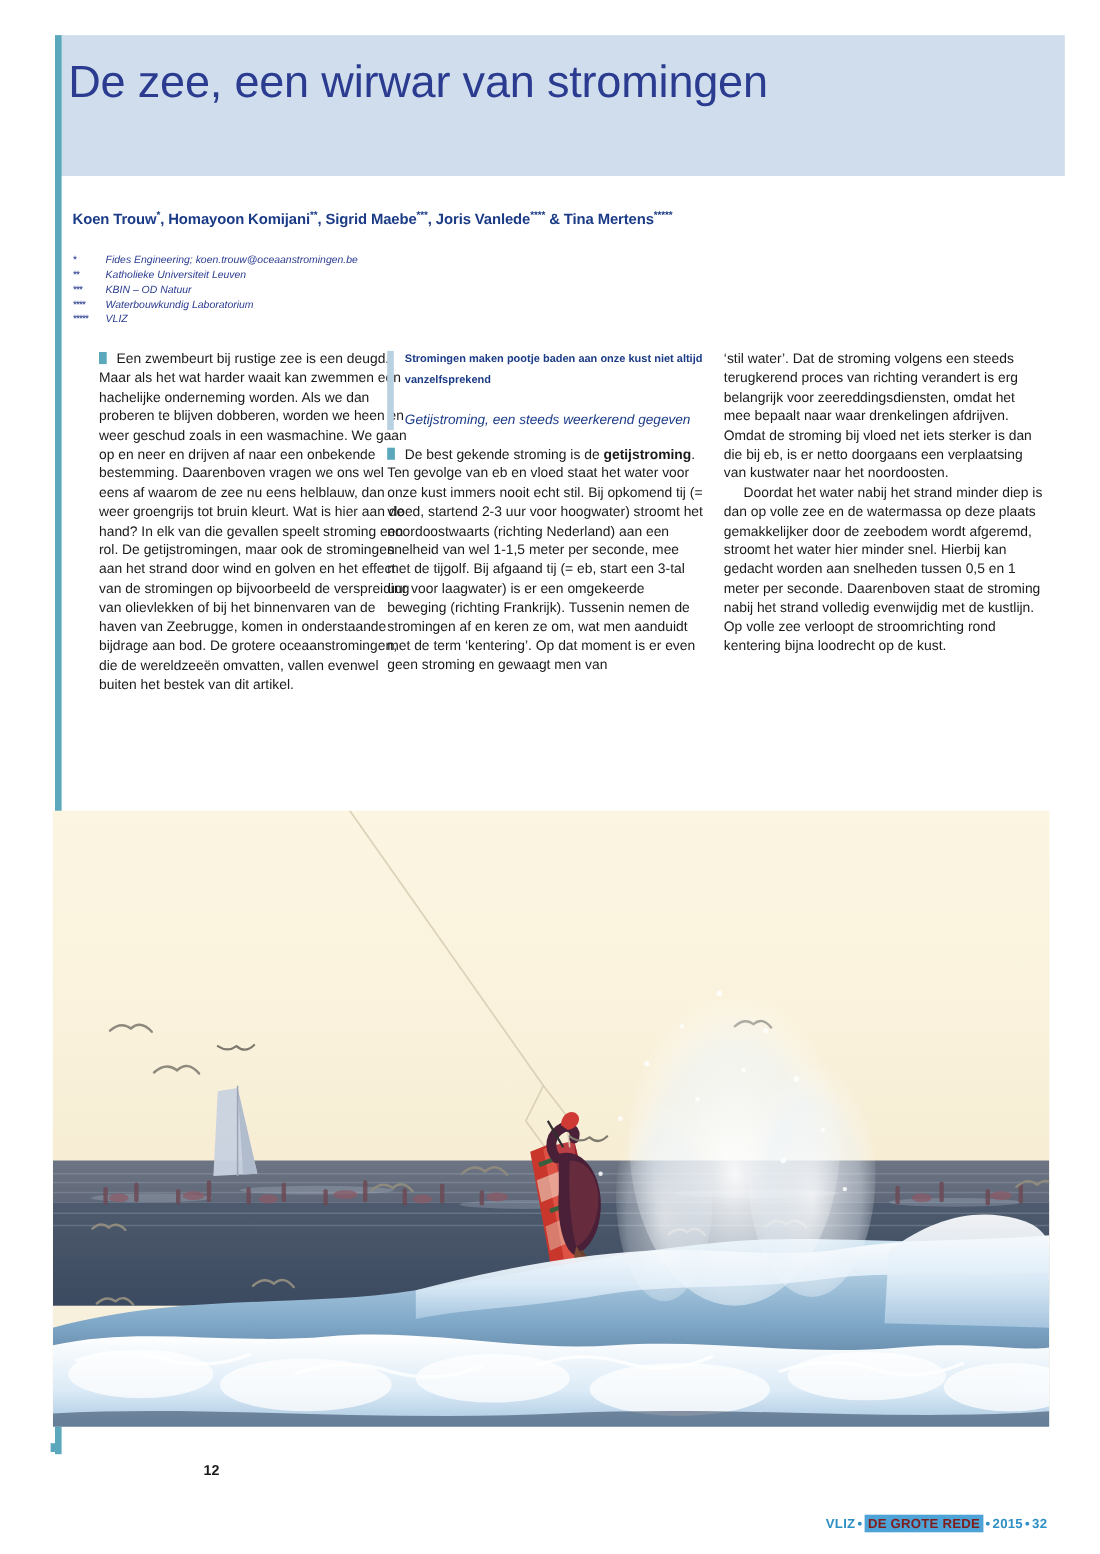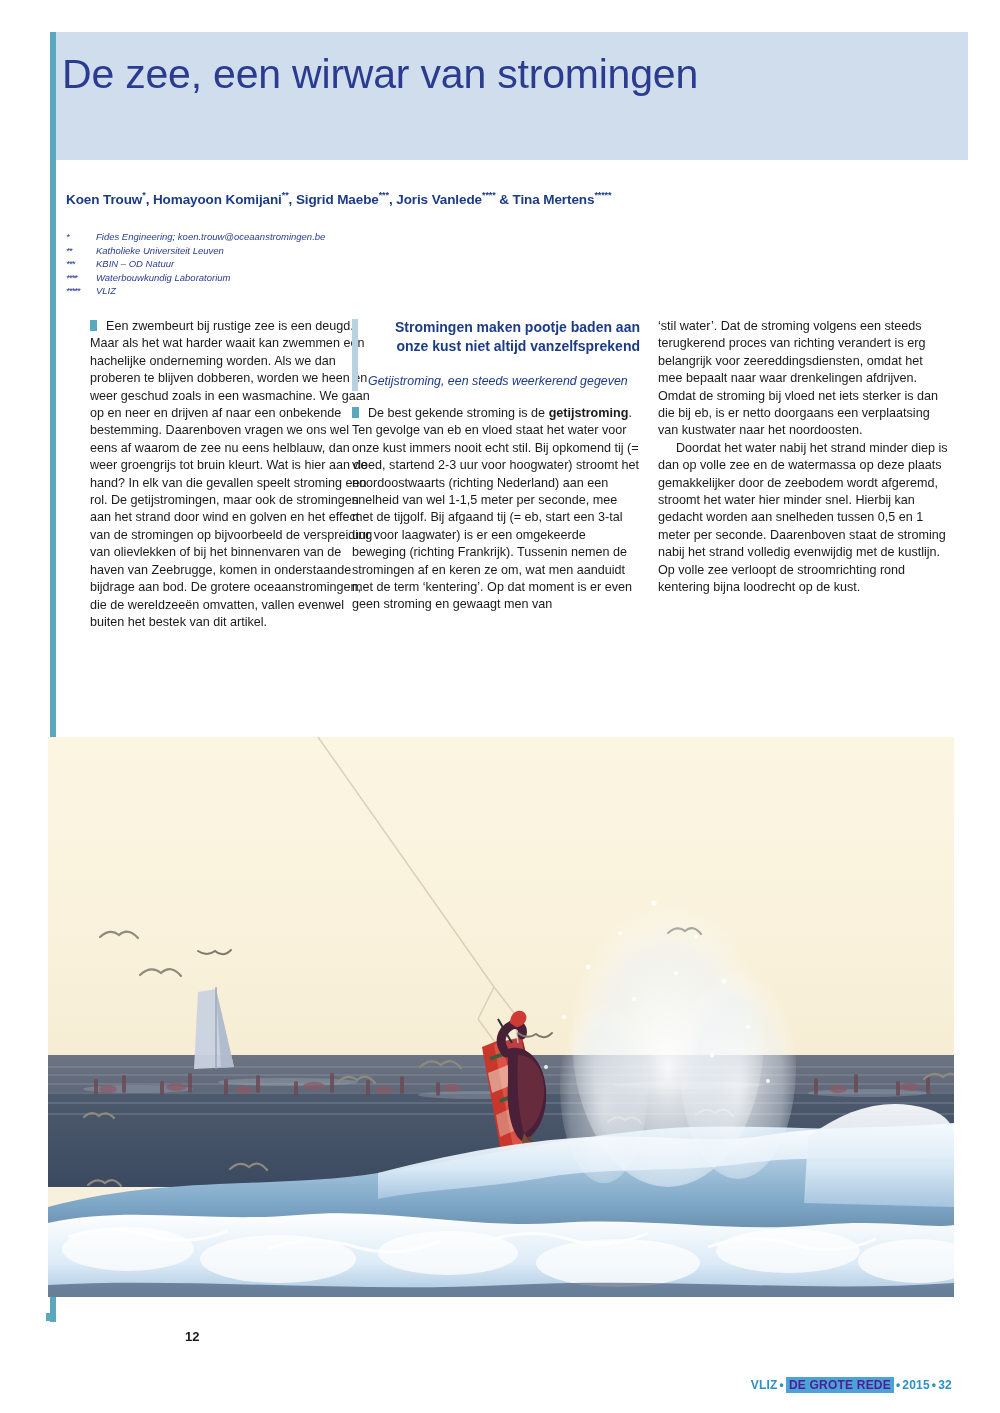--- a/index.html
+++ b/index.html
@@ -112,28 +112,27 @@
   .para-mark {
     display: inline-block;
     width: 7px;
     height: 11px;
     background: #5ba8bd;
     margin-right: 9px;
     vertical-align: -1px;
   }
 
   .sub-head {
-    font-size: 14px;
+    font-size: 10px;
     line-height: 18.5px;
     font-weight: bold;
     color: #1b3b86;
     margin: 0 0 18px 0;
     padding-left: 16px;
     position: relative;
-    text-align: right;
   }
   .sub-head .bar {
     position: absolute;
     left: 0;
     top: 1px;
     width: 6px;
     height: 72px;
     background: #b9d2e2;
   }
   .sub-head-2 {
@@ -194,21 +193,21 @@
     right: 48px;
     top: 1378px;
     font-size: 12px;
     font-weight: bold;
     color: #2d8fc4;
     letter-spacing: 0.2px;
     white-space: nowrap;
   }
   .footer-right .hl {
     background: #4ea3d6;
-    color: #4c1d95;
+    color: #7f1d1d;
     padding: 1px 3px;
   }
   .footer-right .dot { color: #2d8fc4; padding: 0 2px; }
 </style>
 </head>
 <body>
 
 <div class="page">
 
   <div class="left-rule"></div>

